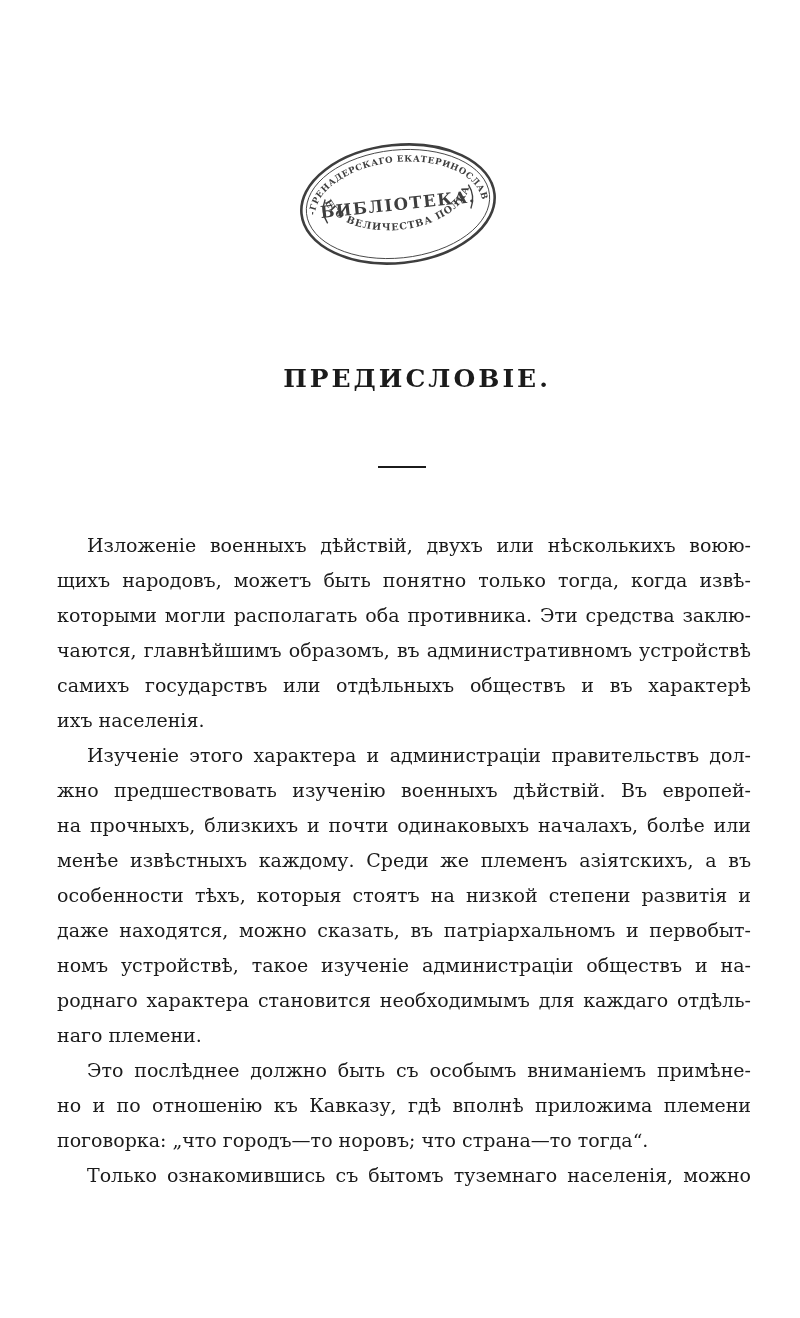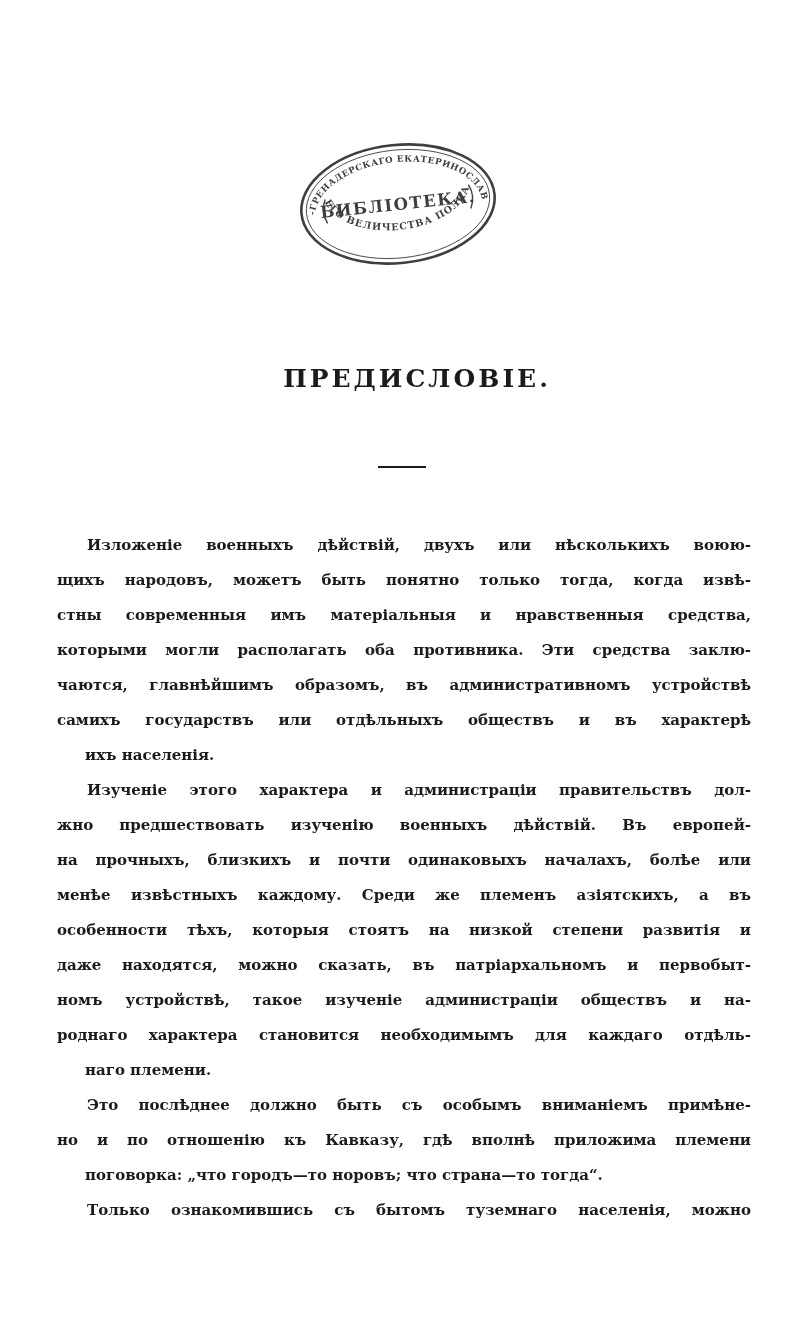--- a/index.html
+++ b/index.html
@@ -54,34 +54,33 @@
     height: 2px;
     background: #1b1b1b;
   }
 
   
   .body-text {
     position: absolute;
     left: 57px;
     top: 528px;
     width: 694px;
-    font-size: 15px;
-    font-weight: bold;
+    font-size: 19px;
   }
   .para { margin: 0; padding: 0; }
   .line {
     height: 35px;
     line-height: 35px;
     text-align: justify;
     text-align-last: justify;
     white-space: nowrap;
     overflow: visible;
   }
   .line.indent { padding-left: 30px; }
-  .line.last { text-align-last: left; margin-left: 28px; }
+  .line.last { text-align-last: left; }
 </style>
 </head>
 <body>
 
 <div class="page">
 
   <div class="stamp">
     <svg viewBox="0 0 204 128">
       <ellipse cx="102" cy="64" rx="97" ry="59" fill="none" stroke="#242424" stroke-width="2.6"></ellipse>
       <ellipse cx="102" cy="64" rx="92" ry="54" fill="none" stroke="#242424" stroke-width="0.9"></ellipse>
@@ -100,21 +99,20 @@
   </div>
 
   <h1 class="title">ПРЕДИСЛОВІЕ.</h1>
   <div class="rule"></div>
 
   <div class="body-text">
 
     <div class="para">
       <div class="line indent">Изложеніе военныхъ дѣйствій, двухъ или нѣсколькихъ воюю-</div>
       <div class="line">щихъ народовъ, можетъ быть понятно только тогда, когда извѣ-</div>
-      <div class="line">стны современныя имъ матеріальныя и нравственныя средства,</div>
       <div class="line">которыми могли располагать оба противника. Эти средства заклю-</div>
       <div class="line">чаются, главнѣйшимъ образомъ, въ административномъ устройствѣ</div>
       <div class="line">самихъ государствъ или отдѣльныхъ обществъ и въ характерѣ</div>
       <div class="line last">ихъ населенія.</div>
     </div>
 
     <div class="para">
       <div class="line indent">Изученіе этого характера и администраціи правительствъ дол-</div>
       <div class="line">жно предшествовать изученію военныхъ дѣйствій. Въ европей-</div>
       <div class="line">на прочныхъ, близкихъ и почти одинаковыхъ началахъ, болѣе или</div>

